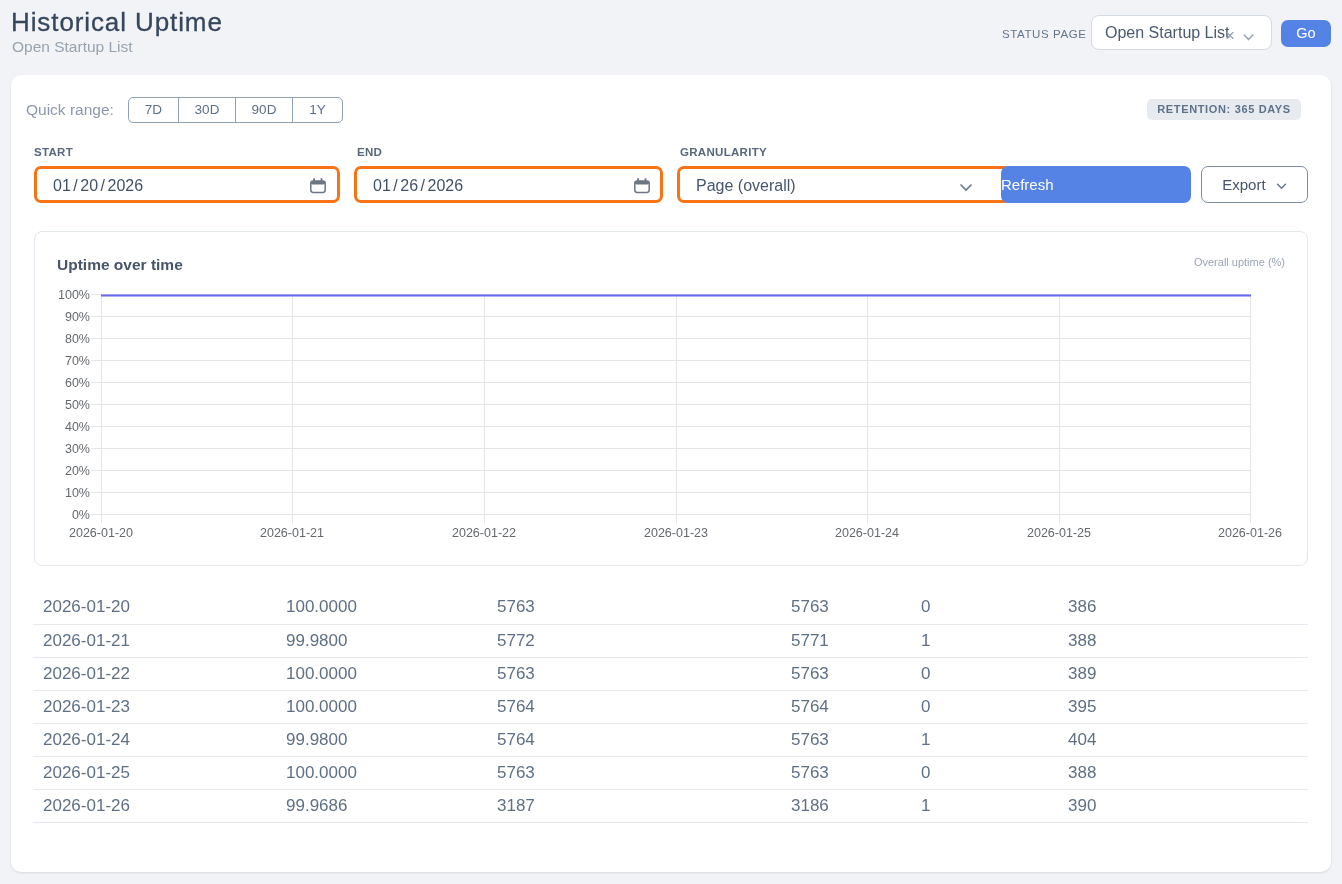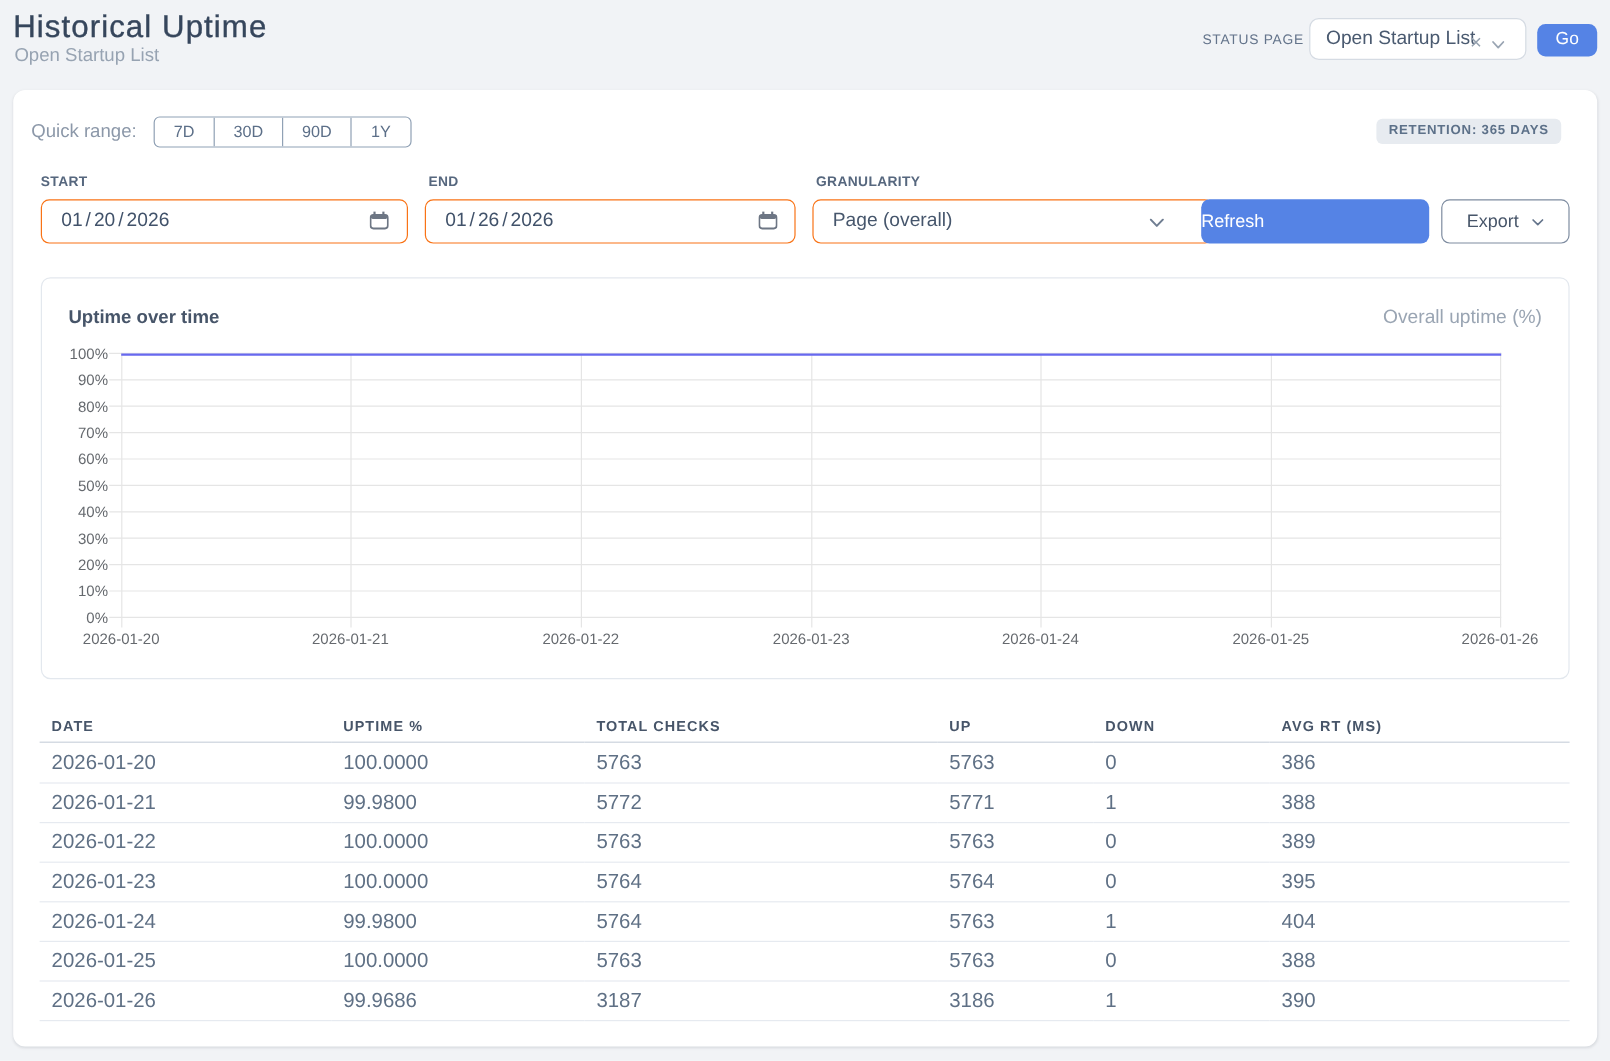--- a/index.html
+++ b/index.html
@@ -26,33 +26,33 @@
   .card { left:11px; top:75px; width:1320px; height:797px; background:#fff; border-radius:10px; box-shadow:0 1px 3px rgba(16,24,40,.08), 0 1px 2px rgba(16,24,40,.04); }
 
   .qr-label { left:26px; top:101px; font-size:15.5px; color:#8c98a9; }
   .btn-group { left:128px; top:97px; height:26px; border:1px solid #90a1b5; border-radius:5px; display:flex; overflow:hidden; background:#fff; }
   .btn-group span { display:block; font-size:13.5px; color:#5c6f88; text-align:center; line-height:24px; border-right:1px solid #90a1b5; }
   .btn-group span:last-child { border-right:none; }
   .bg1 { width:50px; } .bg2 { width:57px; } .bg3 { width:57px; } .bg4 { width:49px; }
   .badge { left:1147px; top:99px; width:154px; height:21px; background:#e7ebf0; border-radius:5px; font-size:11px; font-weight:700; color:#5d7189; letter-spacing:0.65px; text-align:center; line-height:21px; }
 
   .flabel { font-size:11.5px; font-weight:700; color:#56677e; letter-spacing:0.3px; top:146px; }
-  .input { top:166px; height:37px; background:#fff; border:1px solid #f97316; border-radius:7px; }
+  .input { top:166px; height:37px; background:#fff; border:3px solid #f97316; border-radius:7px; }
   .input .val { position:absolute; left:16px; top:8px; font-size:16px; color:#41526a; }
   .input .val i { font-style:normal; margin:0 2.5px; }
   .cal { position:absolute; top:9px; }
   .chev2 { position:absolute; top:15px; }
 
   .refresh { left:1001px; top:166px; width:190px; height:37px; background:#5583e5; border-radius:7px; color:#fff; font-size:15px; font-weight:500; text-align:left; line-height:37px; }
   .export { left:1201px; top:166px; width:107px; height:37px; background:#fff; border:1px solid #7e8ca0; border-radius:7px; font-size:15px; color:#475569; text-align:center; line-height:35px; }
 
   
   .chart-card { left:34px; top:231px; width:1274px; height:335px; border:1px solid #e3e8ee; border-radius:8px; background:#fff; }
   .ct { left:57px; top:256px; font-size:15.5px; font-weight:700; color:#475569; }
-  .legend { top:256px; font-size:16px; color:#9aa5b3;margin-left:36px; }
+  .legend { top:256px; font-size:11px; color:#9aa5b3;margin-left:36px; }
 
   
   table { border-collapse:collapse; table-layout:fixed; width:1275px; }
   th { font-size:12px; font-weight:700; text-transform:uppercase; letter-spacing:0.9px; color:#475569; text-align:left; padding:8px 0 6px 10px; border-bottom:1px solid #cbd3dd; }
   td { font-size:17px; color:#5f7085; padding:0 0 0 10px; height:33px; border-bottom:1px solid #e6eaf0; }
   tr.r1 td { height:34px; }
 </style>
 </head>
 <body>
   <div class="abs h1">Historical Uptime</div>
@@ -172,28 +172,20 @@
     <table>
       <colgroup>
         <col style="width:243px">
         <col style="width:211px">
         <col style="width:294px">
         <col style="width:130px">
         <col style="width:147px">
         <col style="width:250px">
       </colgroup>
       <tbody>
-        <tr>
-          <th>Date</th>
-          <th>Uptime %</th>
-          <th>Total checks</th>
-          <th>Up</th>
-          <th>Down</th>
-          <th>Avg RT (ms)</th>
-        </tr>
       <tr class="r1">
           <td>2026-01-20</td>
           <td>100.0000</td>
           <td>5763</td>
           <td>5763</td>
           <td>0</td>
           <td>386</td>
         </tr>
       <tr>
           <td>2026-01-21</td>

